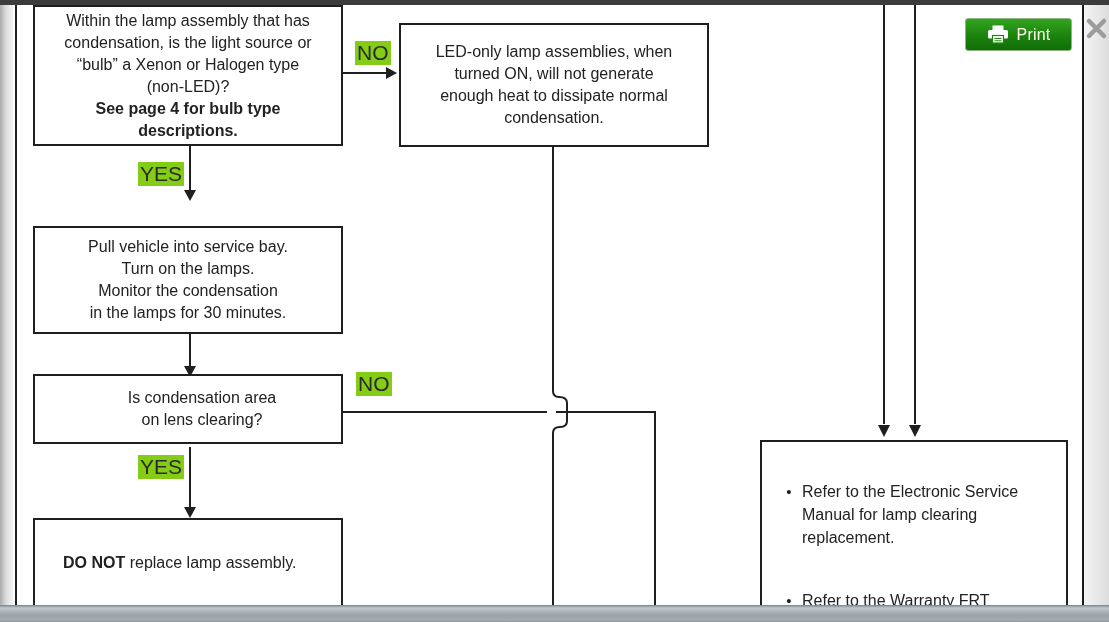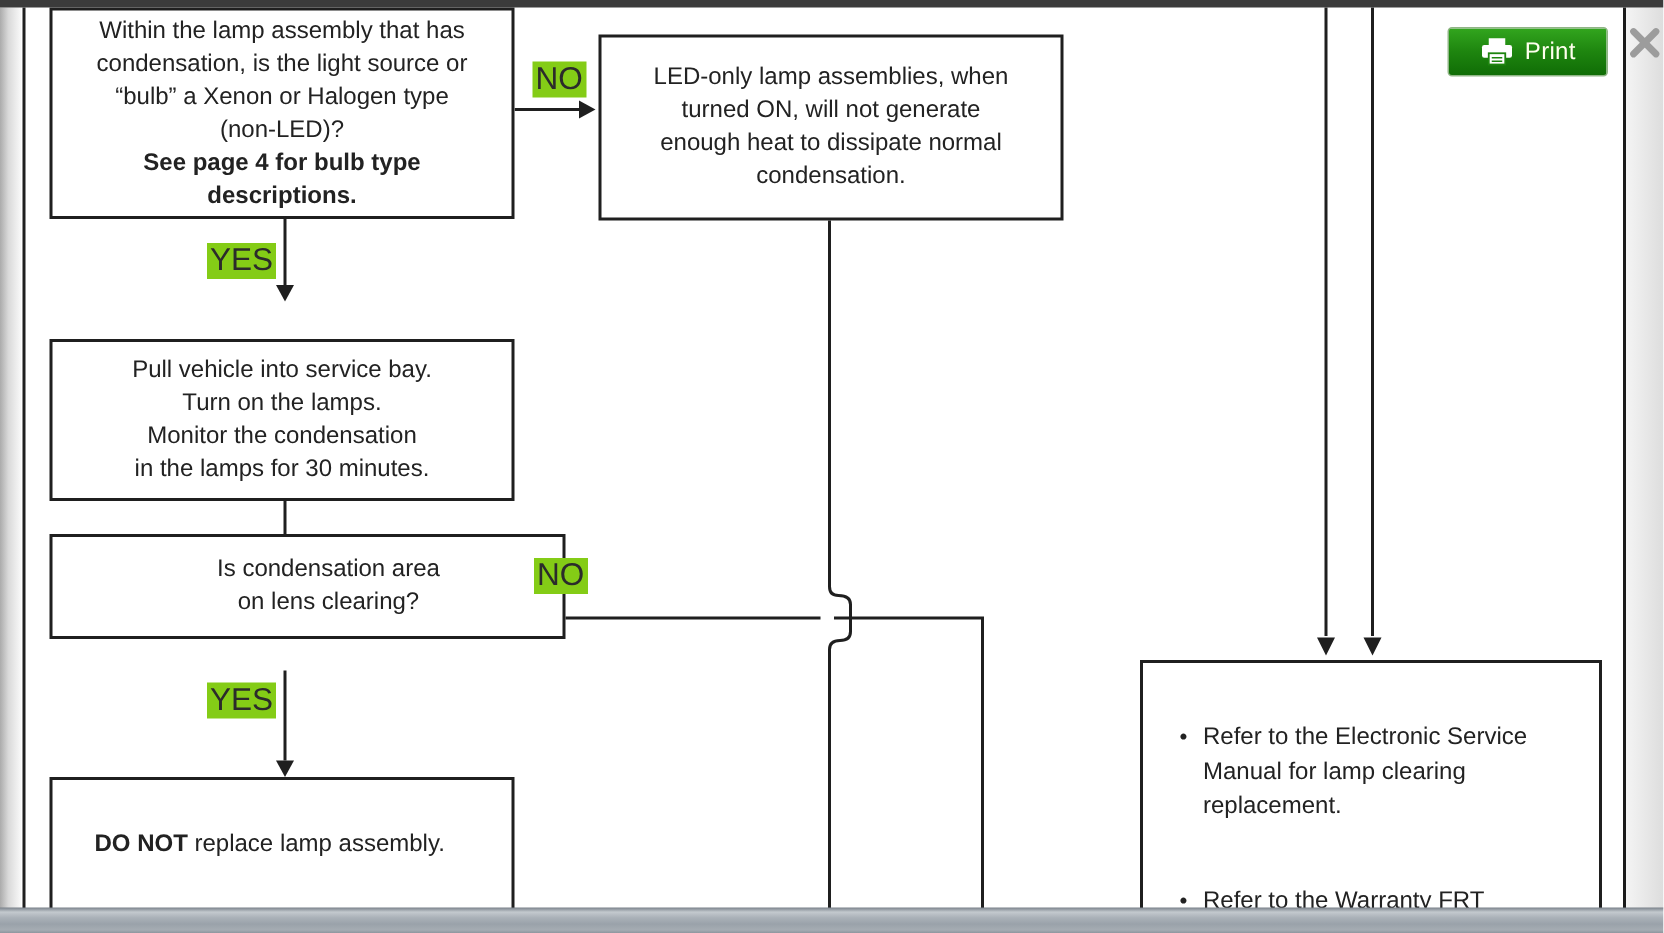--- a/index.html
+++ b/index.html
@@ -61,21 +61,21 @@
     color: #222222; font-size: 16px; line-height: 22px; z-index: 2;
     white-space: pre-line;
   }
   .node.center { text-align: center; display: flex; flex-direction: column;
     justify-content: center; align-items: center; }
   .bold { font-weight: bold; }
 
   #node-bulb-question   { left: 33px;  top: 5px;   width: 310px; height: 141px; }
   #node-led-info        { left: 399px; top: 23px;  width: 310px; height: 124px; }
   #node-pull-vehicle    { left: 33px;  top: 198px; width: 310px; height: 108px; margin-top: 28px; }
-  #node-lens-question   { left: 33px;  top: 356px; width: 344px; height: 70px; padding-left: 28px; }
+  #node-lens-question   { left: 33px;  top: 374px; width: 310px; height: 70px; padding-left: 28px; }
   #node-do-not          { left: 33px;  top: 518px; width: 310px; height: 100px;
                           padding: 10px 28px; text-align: left; }
   #node-refer           { left: 760px; top: 440px; width: 308px; height: 176px;
                           padding: 15px 10px 0 14px; text-align: left; line-height: 23px; }
 
   #node-do-not .line2 { margin-top: 9px; }
   .bullet-row { display: flex; margin-top: 15px; }
   .bullet-dot { width: 26px; flex: 0 0 26px; text-align: center; font-size: 15px; }
   .bullet-text { flex: 1; }
   #node-refer .bullet-row { margin-top: 0; }

